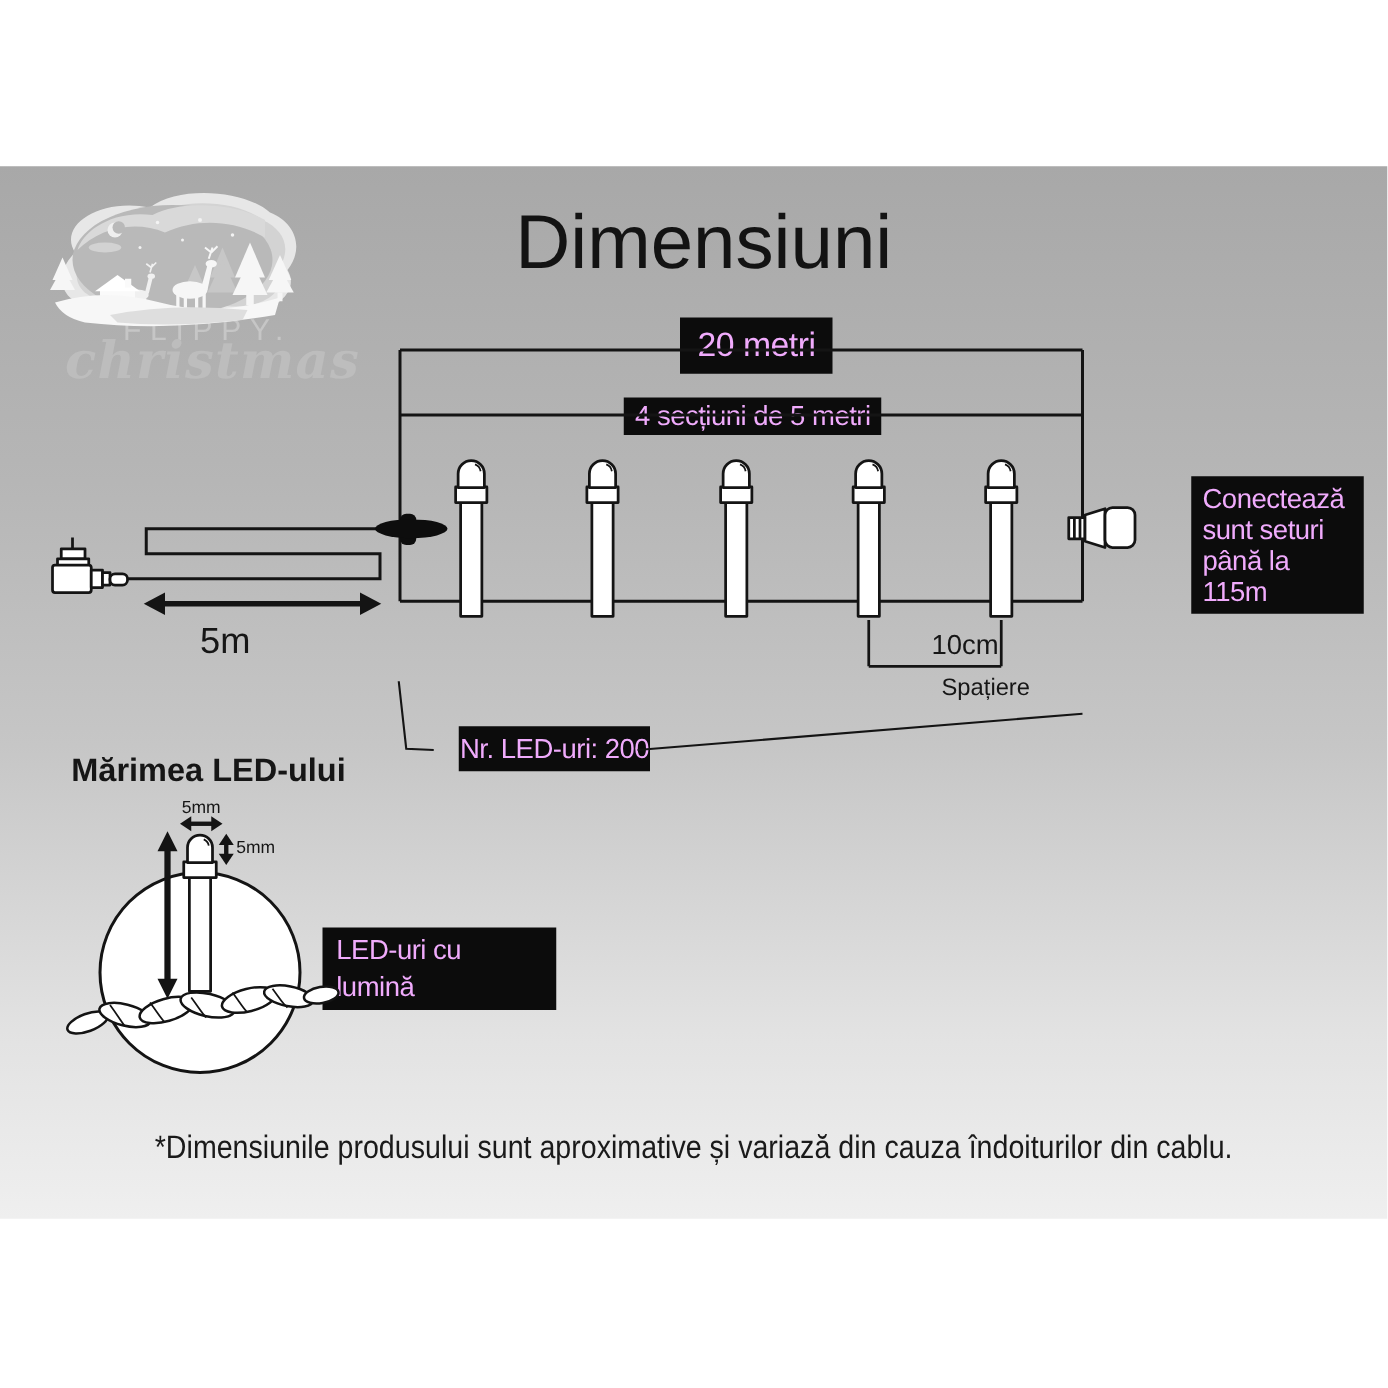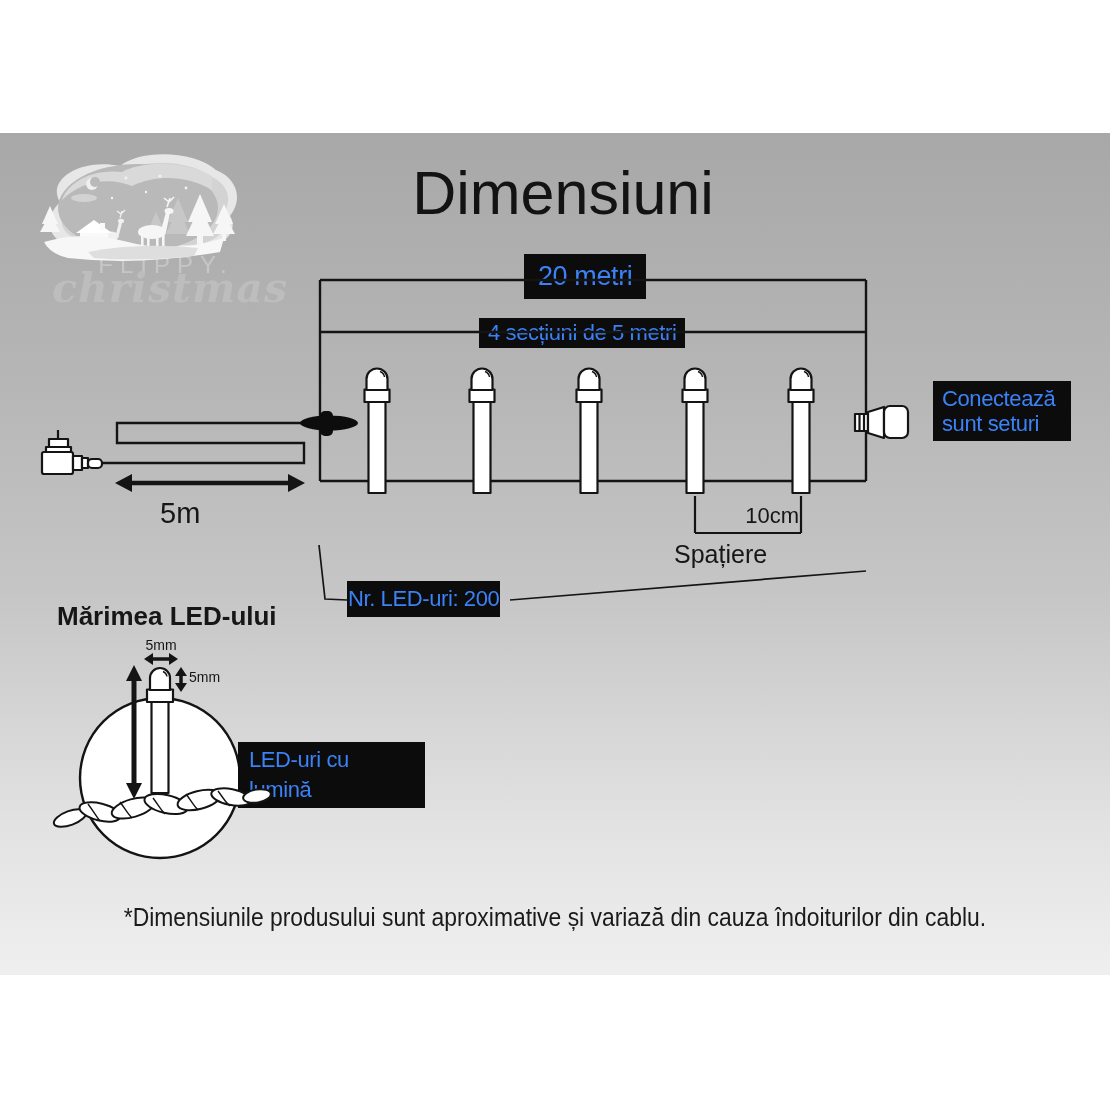--- a/index.html
+++ b/index.html
@@ -11,32 +11,33 @@
     position:absolute;left:0;top:133px;width:1110px;height:842px;
     background:linear-gradient(180deg,#a8a8a8 0%,#b6b6b6 30%,#c6c6c6 55%,#e2e2e2 82%,#efefef 100%);
   }
   .abs{position:absolute;}
   .layer{position:absolute;left:0;top:0;width:1110px;height:1110px;}
   .page-title{
     position:absolute;top:162px;left:8px;width:1110px;text-align:center;
     font-size:61px;line-height:62px;color:#131313;letter-spacing:0px;
   }
   .badge{
-    position:absolute;background:#0c0c0c;color:#3b82f6;white-space:nowrap;
+    position:absolute;background:#0c0c0c;color:#f0abfc;white-space:nowrap;
     letter-spacing:-0.4px;
+    margin-left:20px;
   }
   .b20{left:524px;top:254px;font-size:27px;line-height:39px;padding:3px 14px;}
   .b4s{left:479px;top:318px;font-size:22px;line-height:26px;padding:2px 9px;}
   .bconn{left:933px;top:381px;font-size:22px;line-height:25px;padding:5px 9px;white-space:normal;width:120px;}
   .bnr{left:347px;top:581px;font-size:22px;line-height:28px;padding:4px 1px;}
   .bled{left:238px;top:742px;font-size:22px;line-height:30px;padding:3px 11px;white-space:normal;width:165px;z-index:4;}
   .lbl{position:absolute;color:#161616;}
   .lbl-5m{left:160px;top:497px;width:100px;text-align:left;font-size:29px;}
   .lbl-10cm{left:699px;top:503px;width:100px;text-align:right;font-size:22px;}
-  .lbl-spatiere{left:674px;top:540px;width:150px;text-align:left;font-size:25px;}
+  .lbl-spatiere{left:674px;top:540px;width:150px;text-align:right;font-size:19px;}
   .lbl-marimea{left:57px;top:601px;font-size:26px;font-weight:bold;}
   .lbl-5mm-top{left:131px;top:637px;width:60px;text-align:center;font-size:14px;}
   .lbl-5mm-right{left:189px;top:669px;font-size:14px;}
   .lbl-30mm{left:89px;top:735px;font-size:14px;}
   .footer{
     position:absolute;top:902px;left:0;width:1110px;text-align:center;
     font-size:26px;color:#1a1a1a;
   }
   .footer span{display:inline-block;transform:scaleX(0.88);transform-origin:center;white-space:nowrap;}
   .logo-text-flippy{
@@ -238,20 +239,21 @@
 
   <div class="badge b20">
     <span>20 metri</span>
   </div>
   <div class="badge b4s">
     <span>4 secțiuni de 5 metri</span>
   </div>
   <div class="badge bconn">
     <span style="display:block">Conectează</span>
     <span style="display:block">sunt seturi</span>
+    <span style="display:block">până la 115m</span>
   </div>
   <div class="badge bnr">
     <span>Nr. LED-uri: 200</span>
   </div>
   <div class="badge bled">
     <span style="display:block">LED-uri cu lumină</span>
   </div>
 
   <div class="lbl lbl-5m">5m</div>
   <div class="lbl lbl-10cm">10cm</div>

